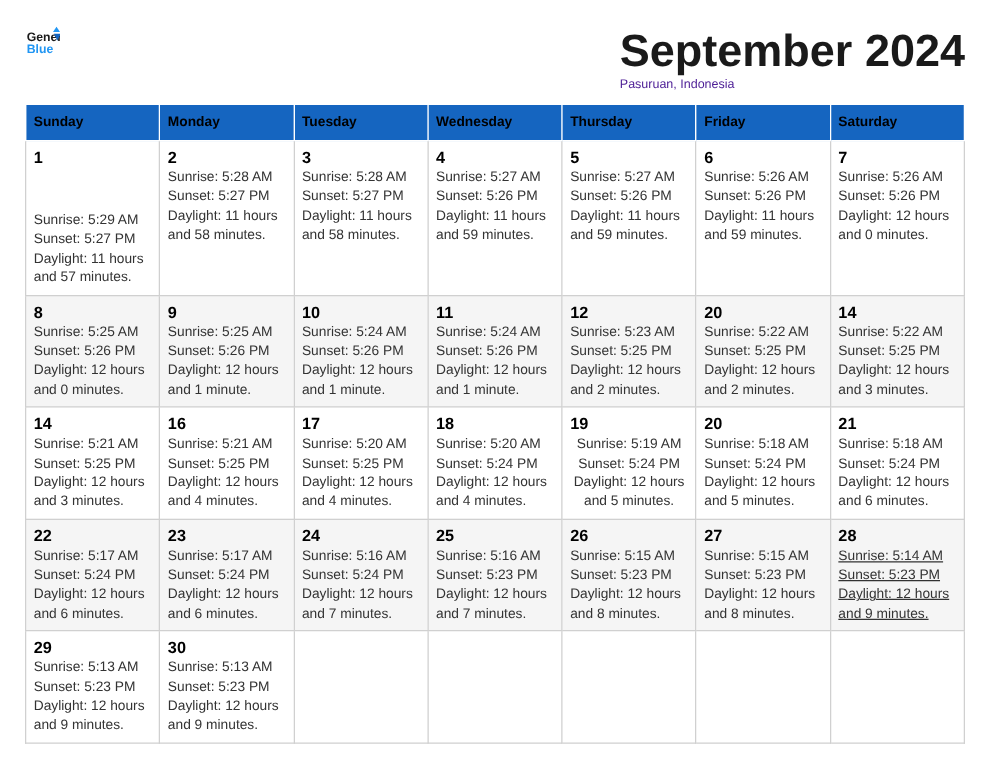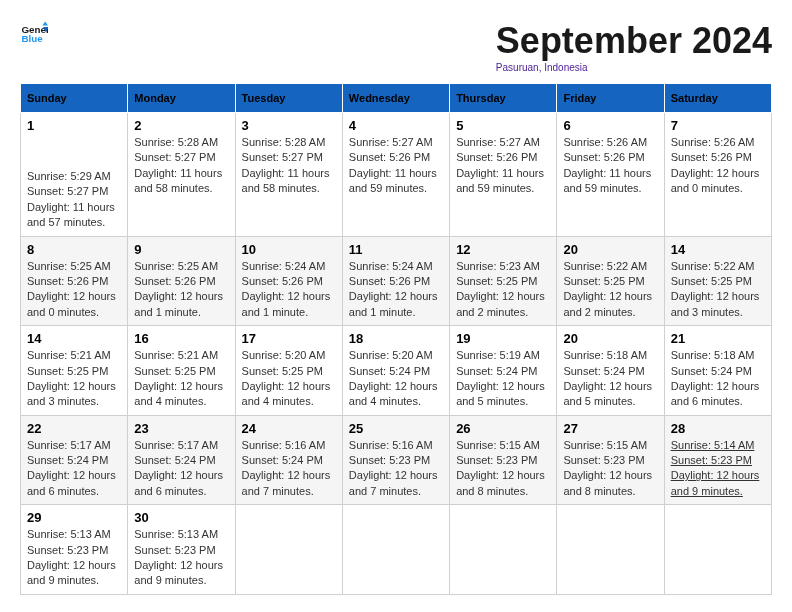--- a/index.html
+++ b/index.html
@@ -218,21 +218,21 @@
 Daylight: 12 hours and 4 minutes.</div>
         </td>
         <td>
           <span class="day-num">18</span>
           <div class="day-info" style="white-space: pre-line;">Sunrise: 5:20 AM
 Sunset: 5:24 PM
 Daylight: 12 hours and 4 minutes.</div>
         </td>
         <td>
           <span class="day-num">19</span>
-          <div class="day-info" style="white-space: pre-line;">Sunrise: 5:19 AM
+          <div class="day-info" style="white-space: pre-line; text-align: center;">Sunrise: 5:19 AM
 Sunset: 5:24 PM
 Daylight: 12 hours and 5 minutes.</div>
         </td>
         <td>
           <span class="day-num">20</span>
           <div class="day-info" style="white-space: pre-line;">Sunrise: 5:18 AM
 Sunset: 5:24 PM
 Daylight: 12 hours and 5 minutes.</div>
         </td>
         <td>

